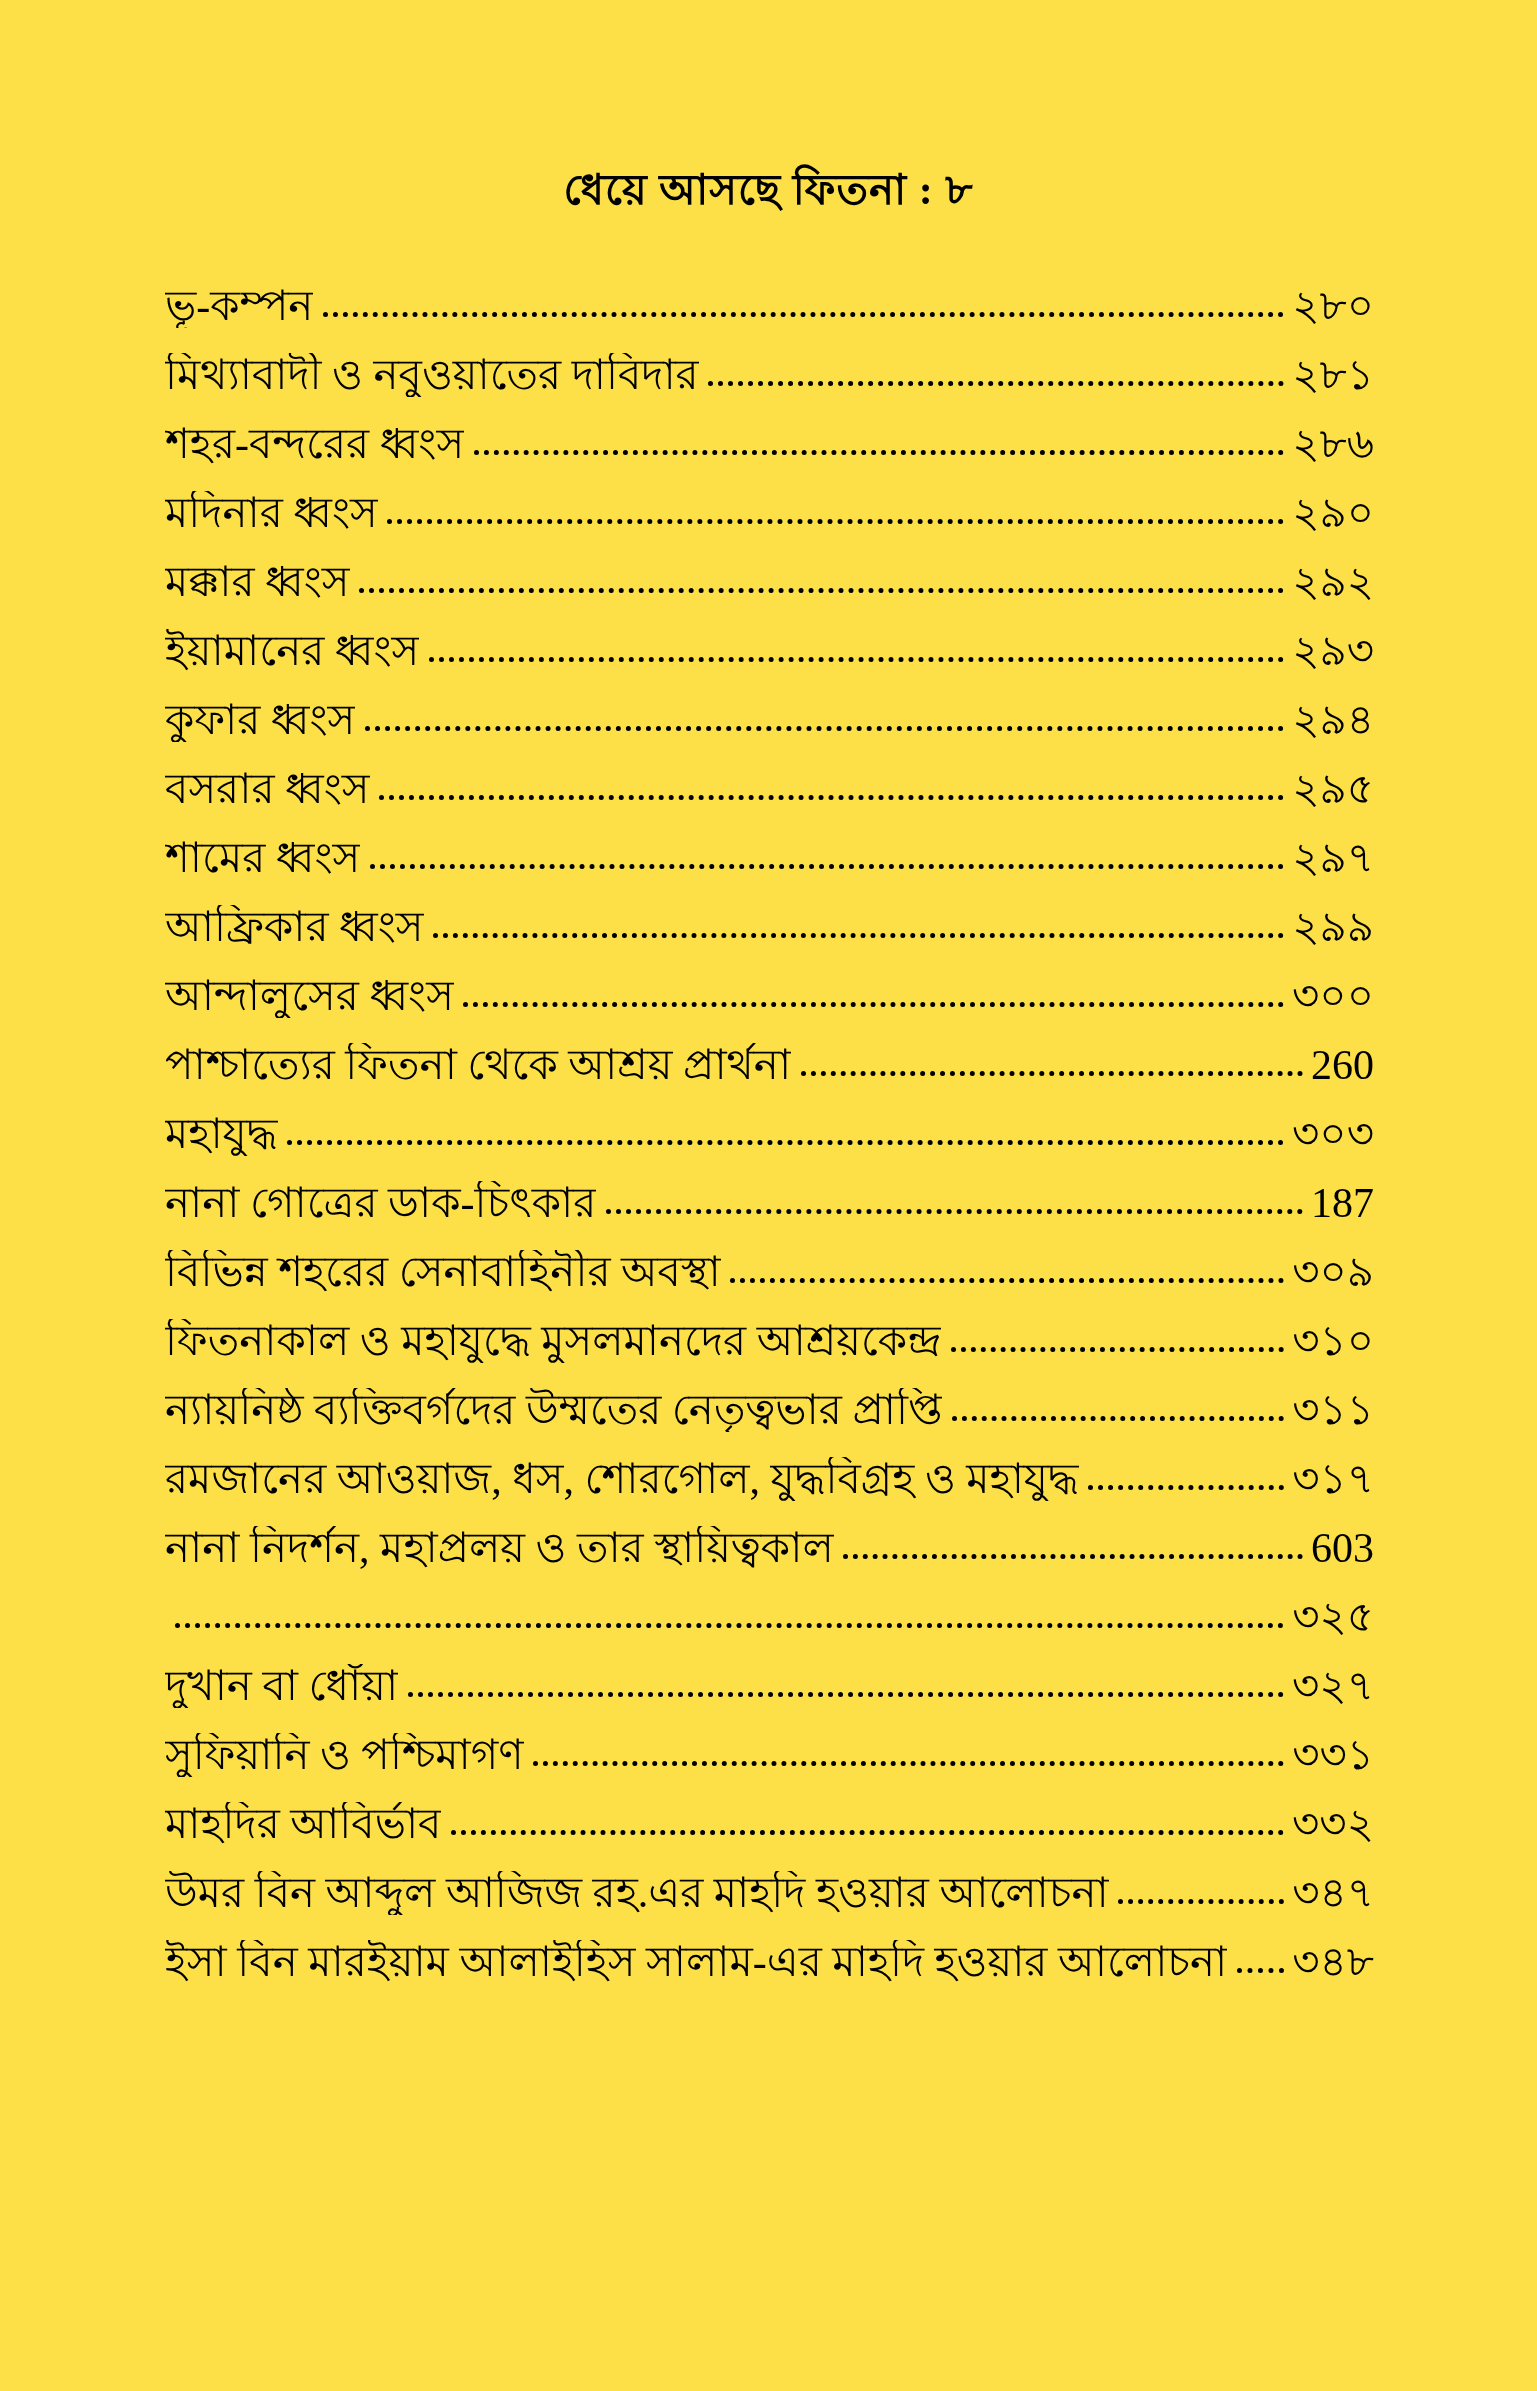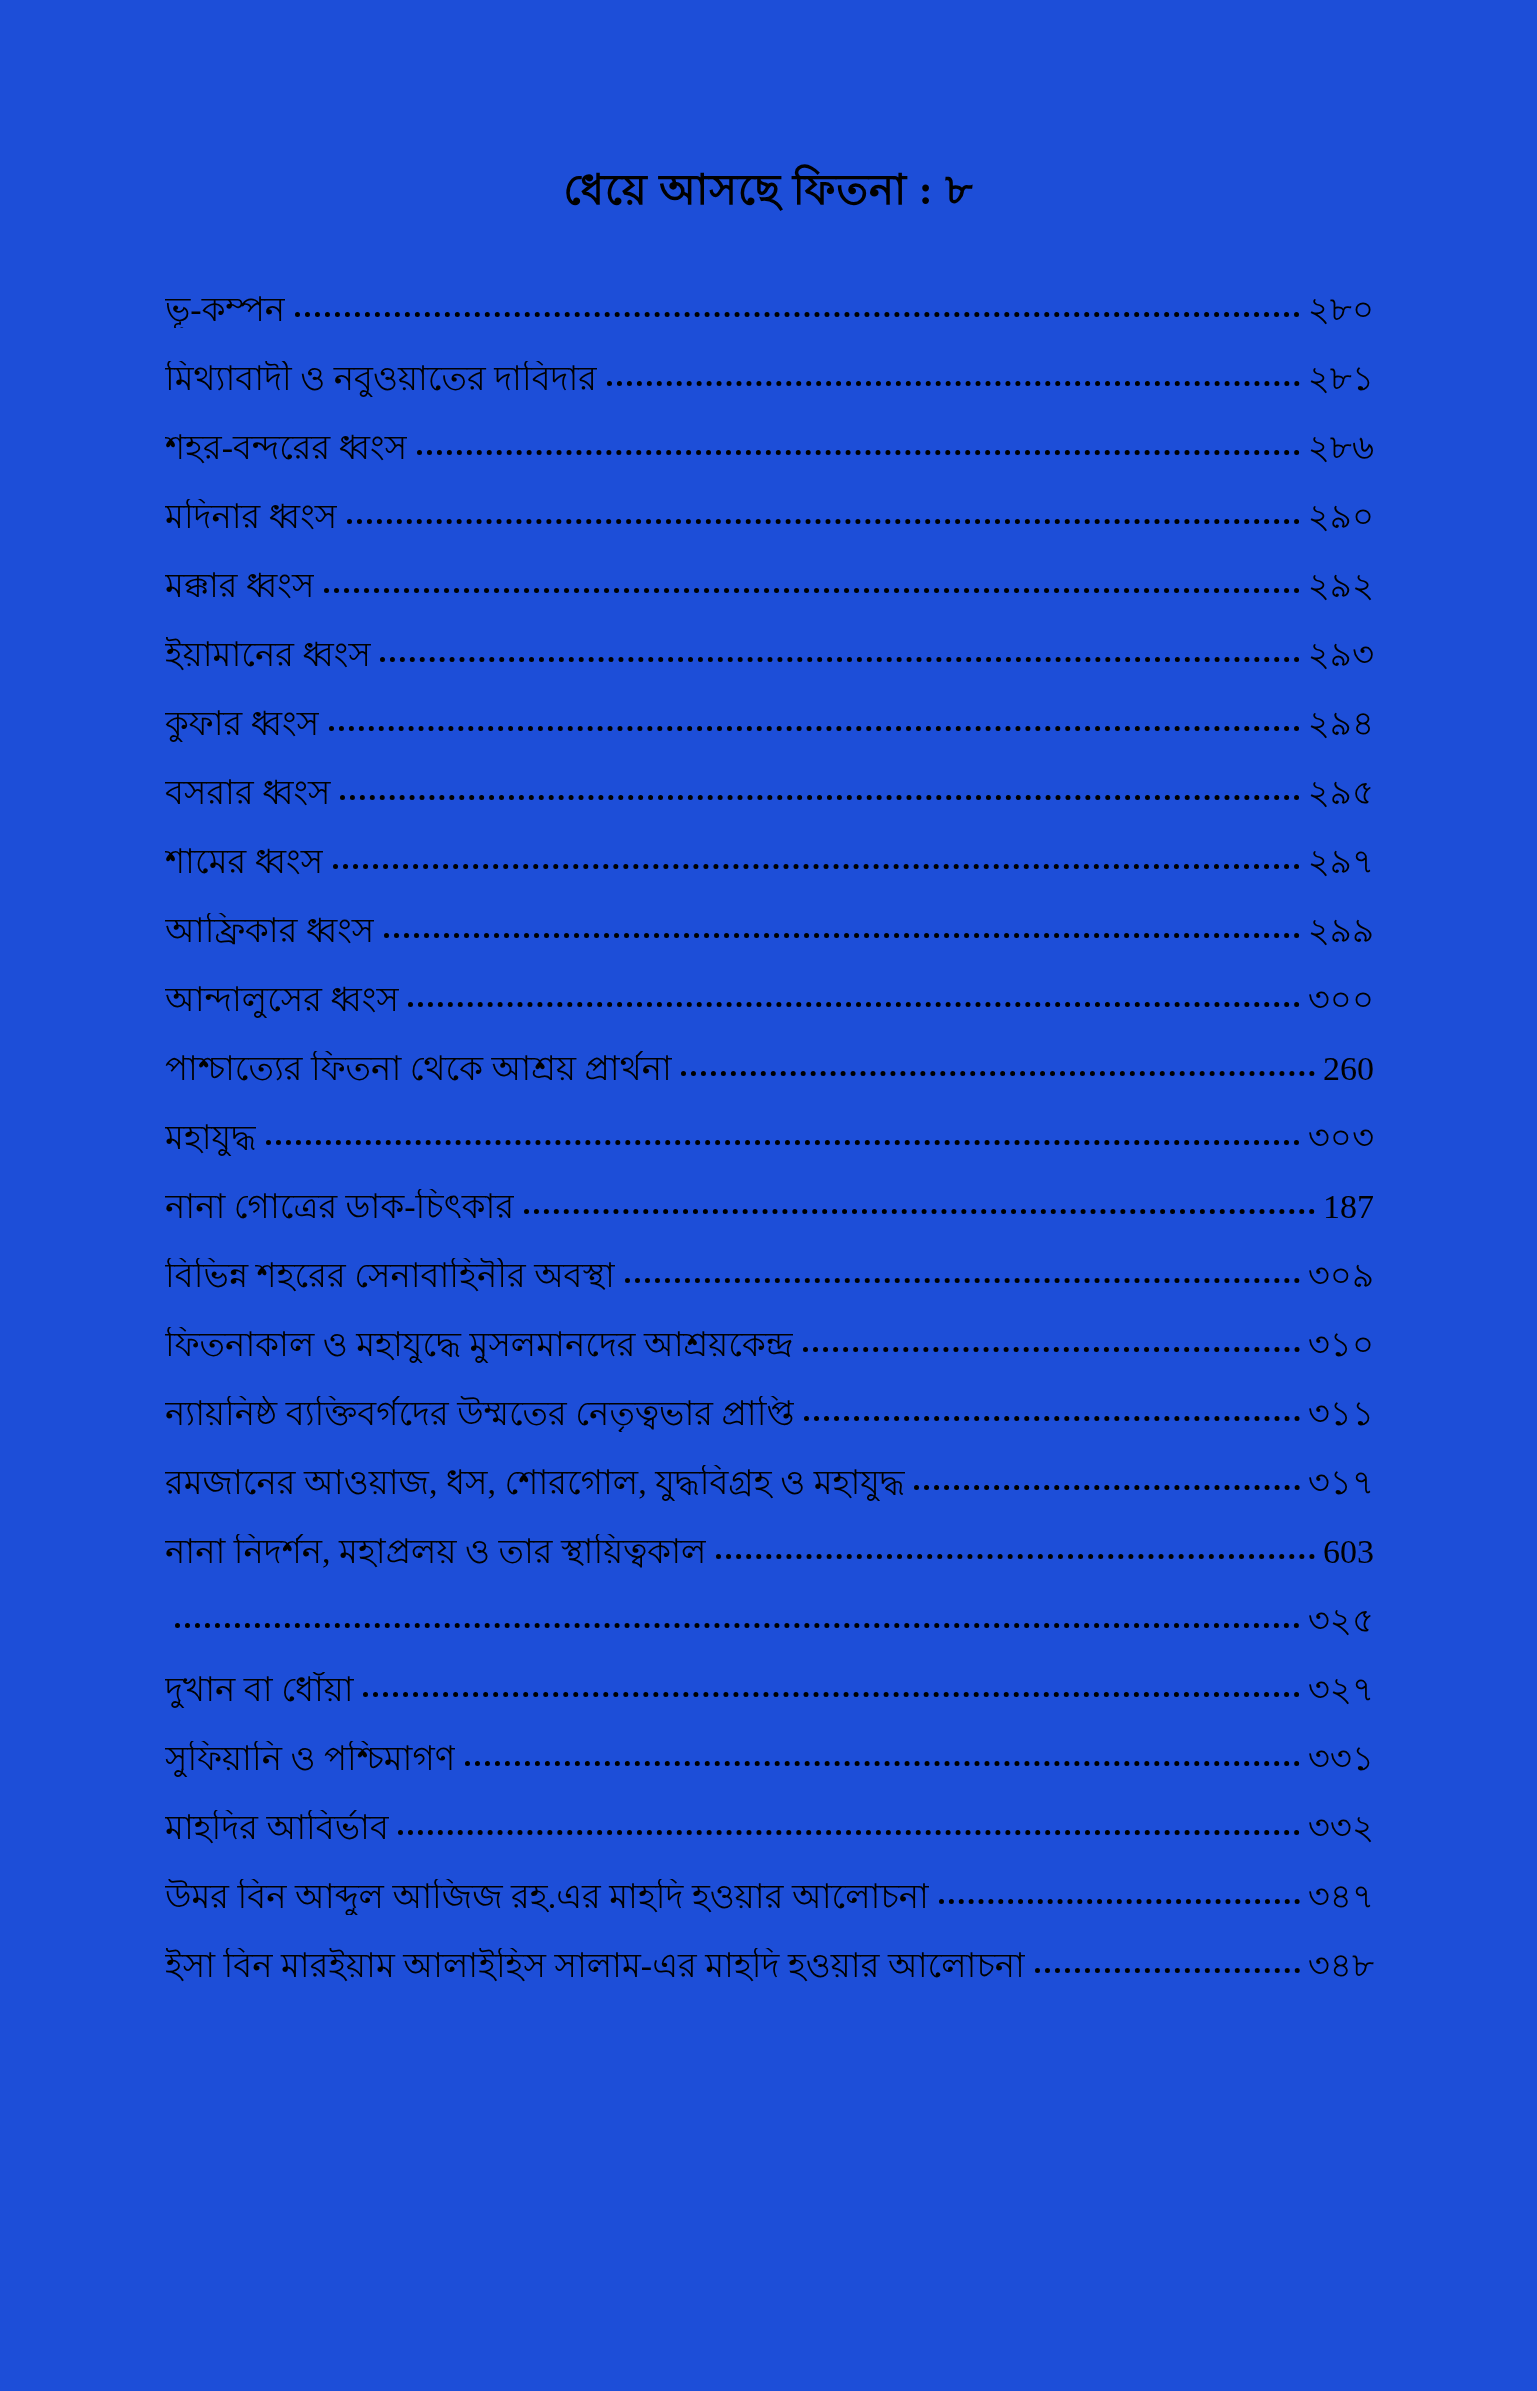--- a/index.html
+++ b/index.html
@@ -4,21 +4,21 @@
 <style>
   html, body {
     margin: 0;
     padding: 0;
     background: #ffffff;
   }
   .page {
     position: relative;
     width: 1537px;
     height: 2391px;
-    background: #1d4ed8;
+    background: #fde047;
     color: #000000;
     font-family: "Liberation Serif", "DejaVu Serif", serif;
     overflow: hidden;
   }
   .page-title {
     position: absolute;
     top: 165px;
     left: 0;
     width: 100%;
     text-align: center;
@@ -34,21 +34,21 @@
     top: 259px;
     width: 1209px;
     list-style: none;
     margin: 0;
     padding: 0;
   }
   .toc-row {
     display: flex;
     align-items: flex-end;
     height: 69px;
-    font-size: 34px;
+    font-size: 42px;
     line-height: 1.05;
     white-space: nowrap;
   }
   .toc-title {
     flex: 0 0 auto;
     max-width: 1105px;
     overflow: hidden;
   }
   .leader {
     flex: 1 1 auto;

